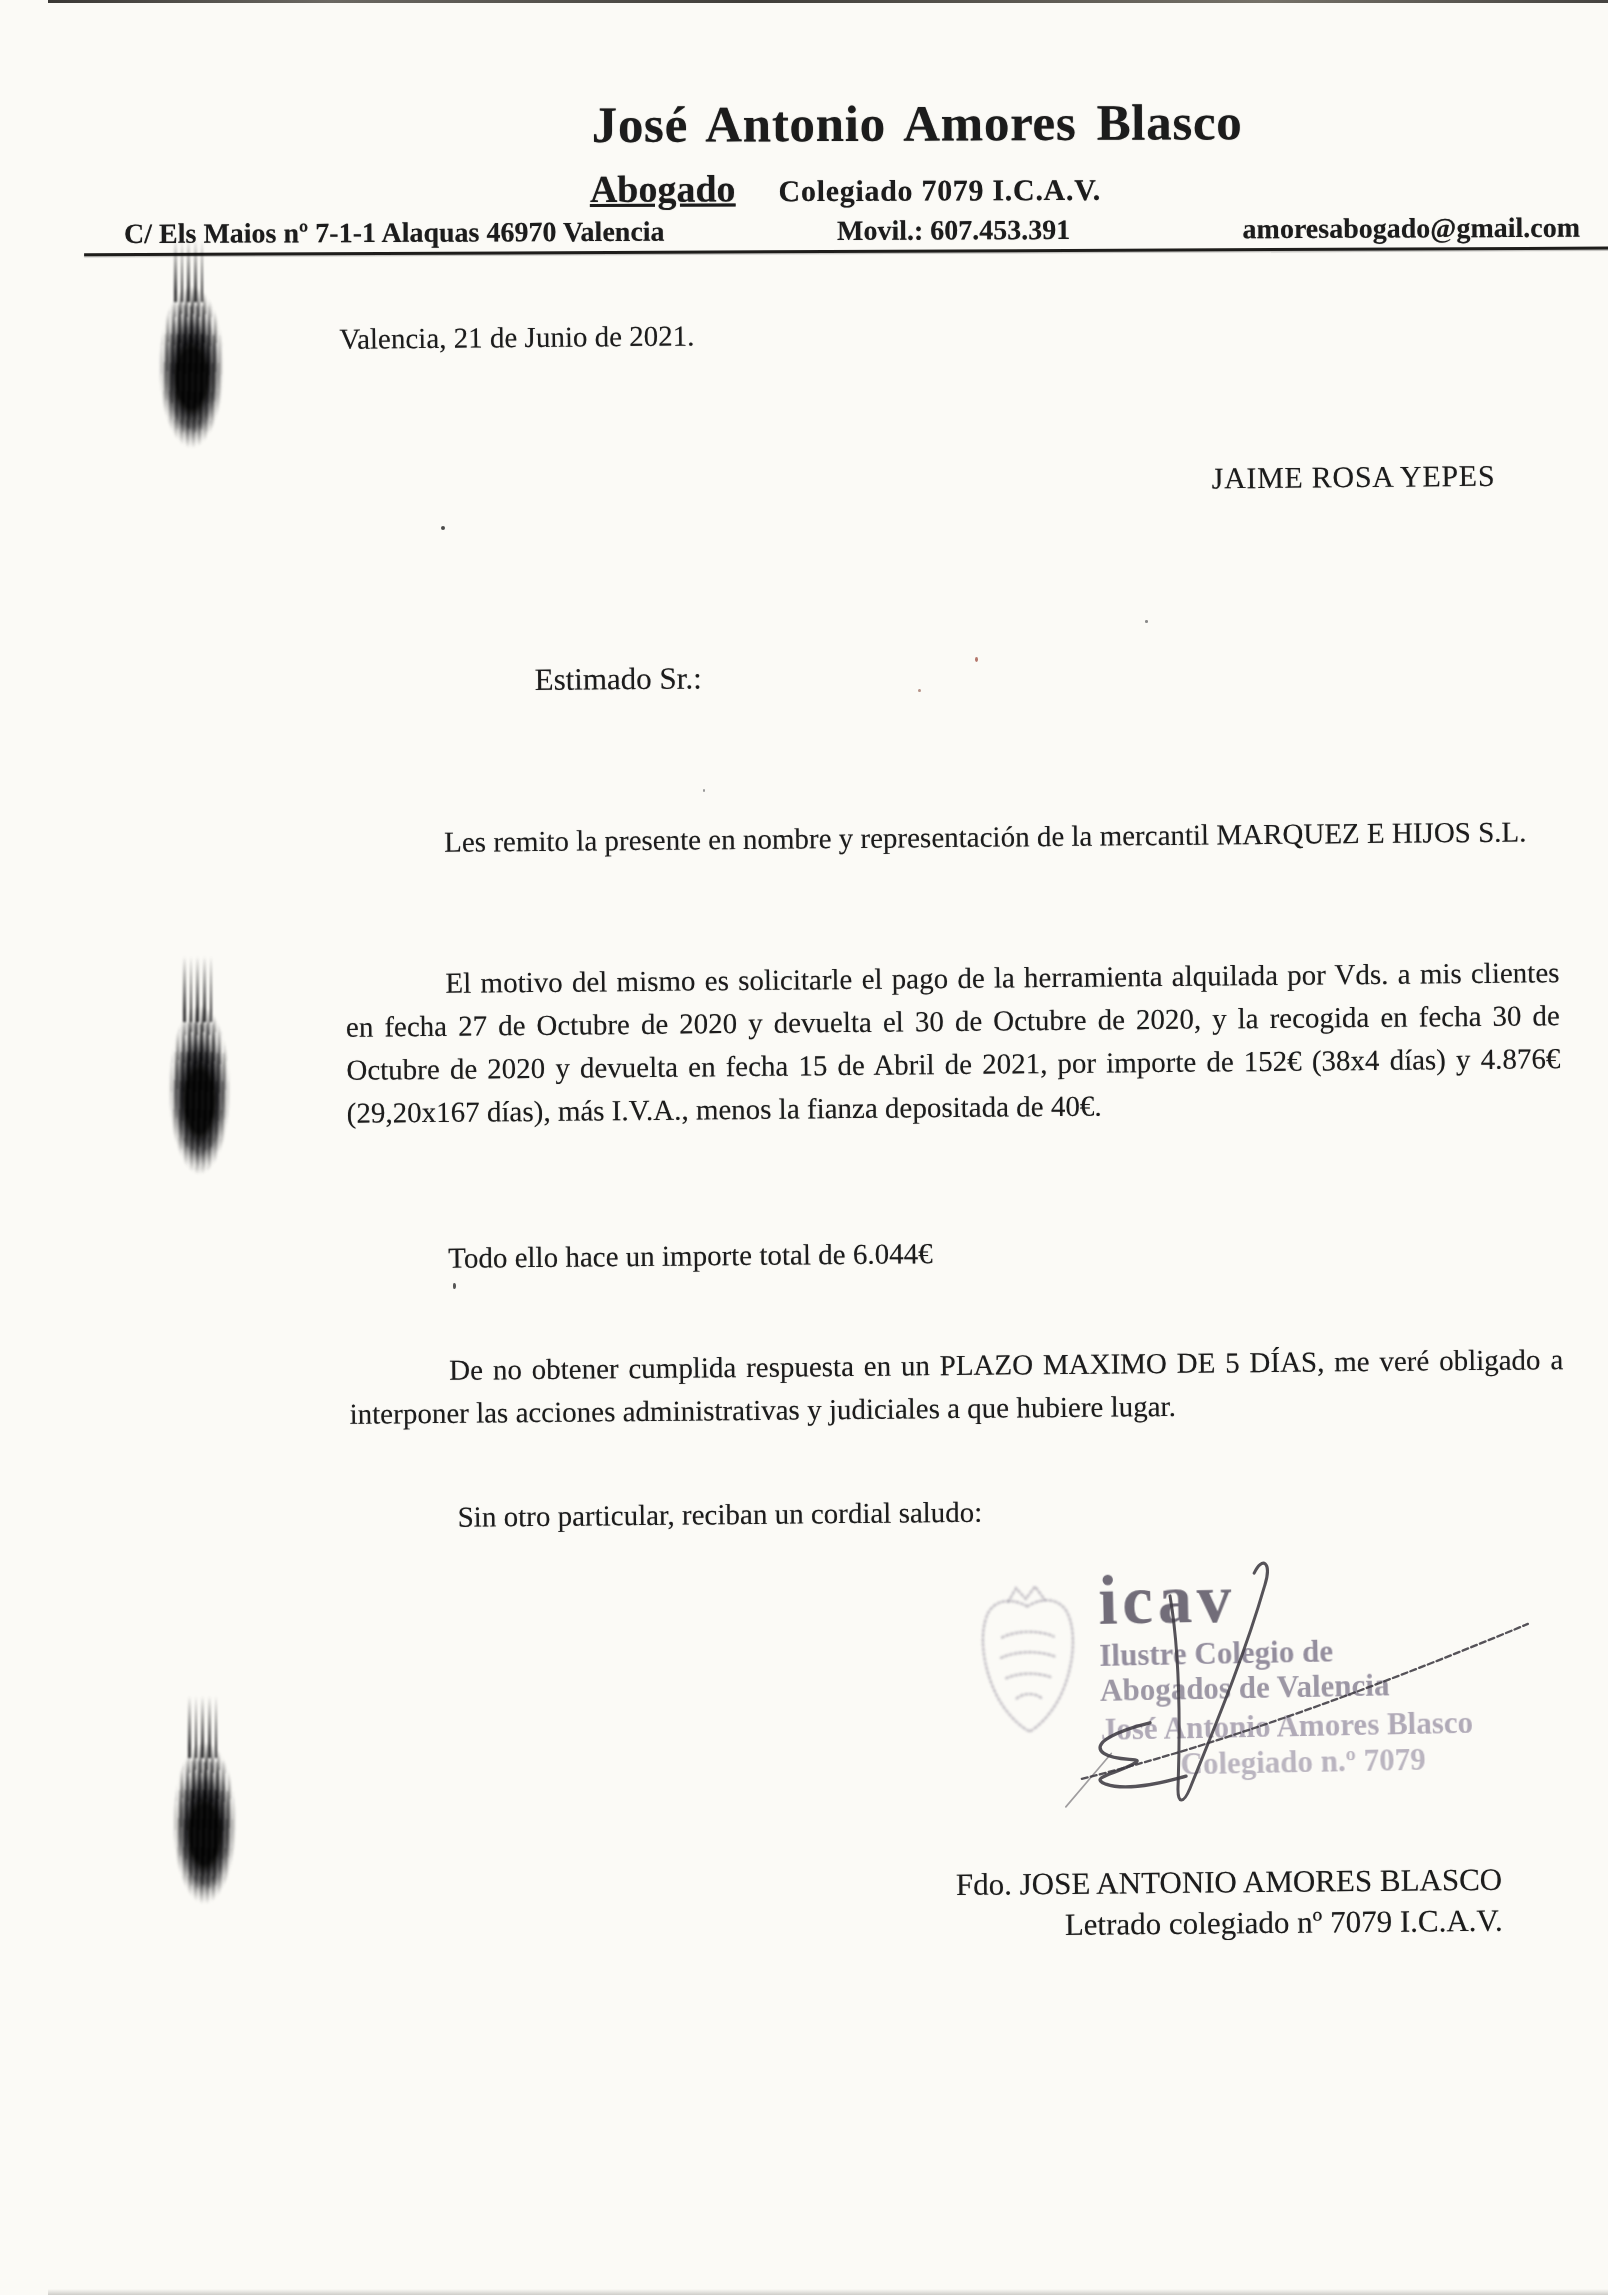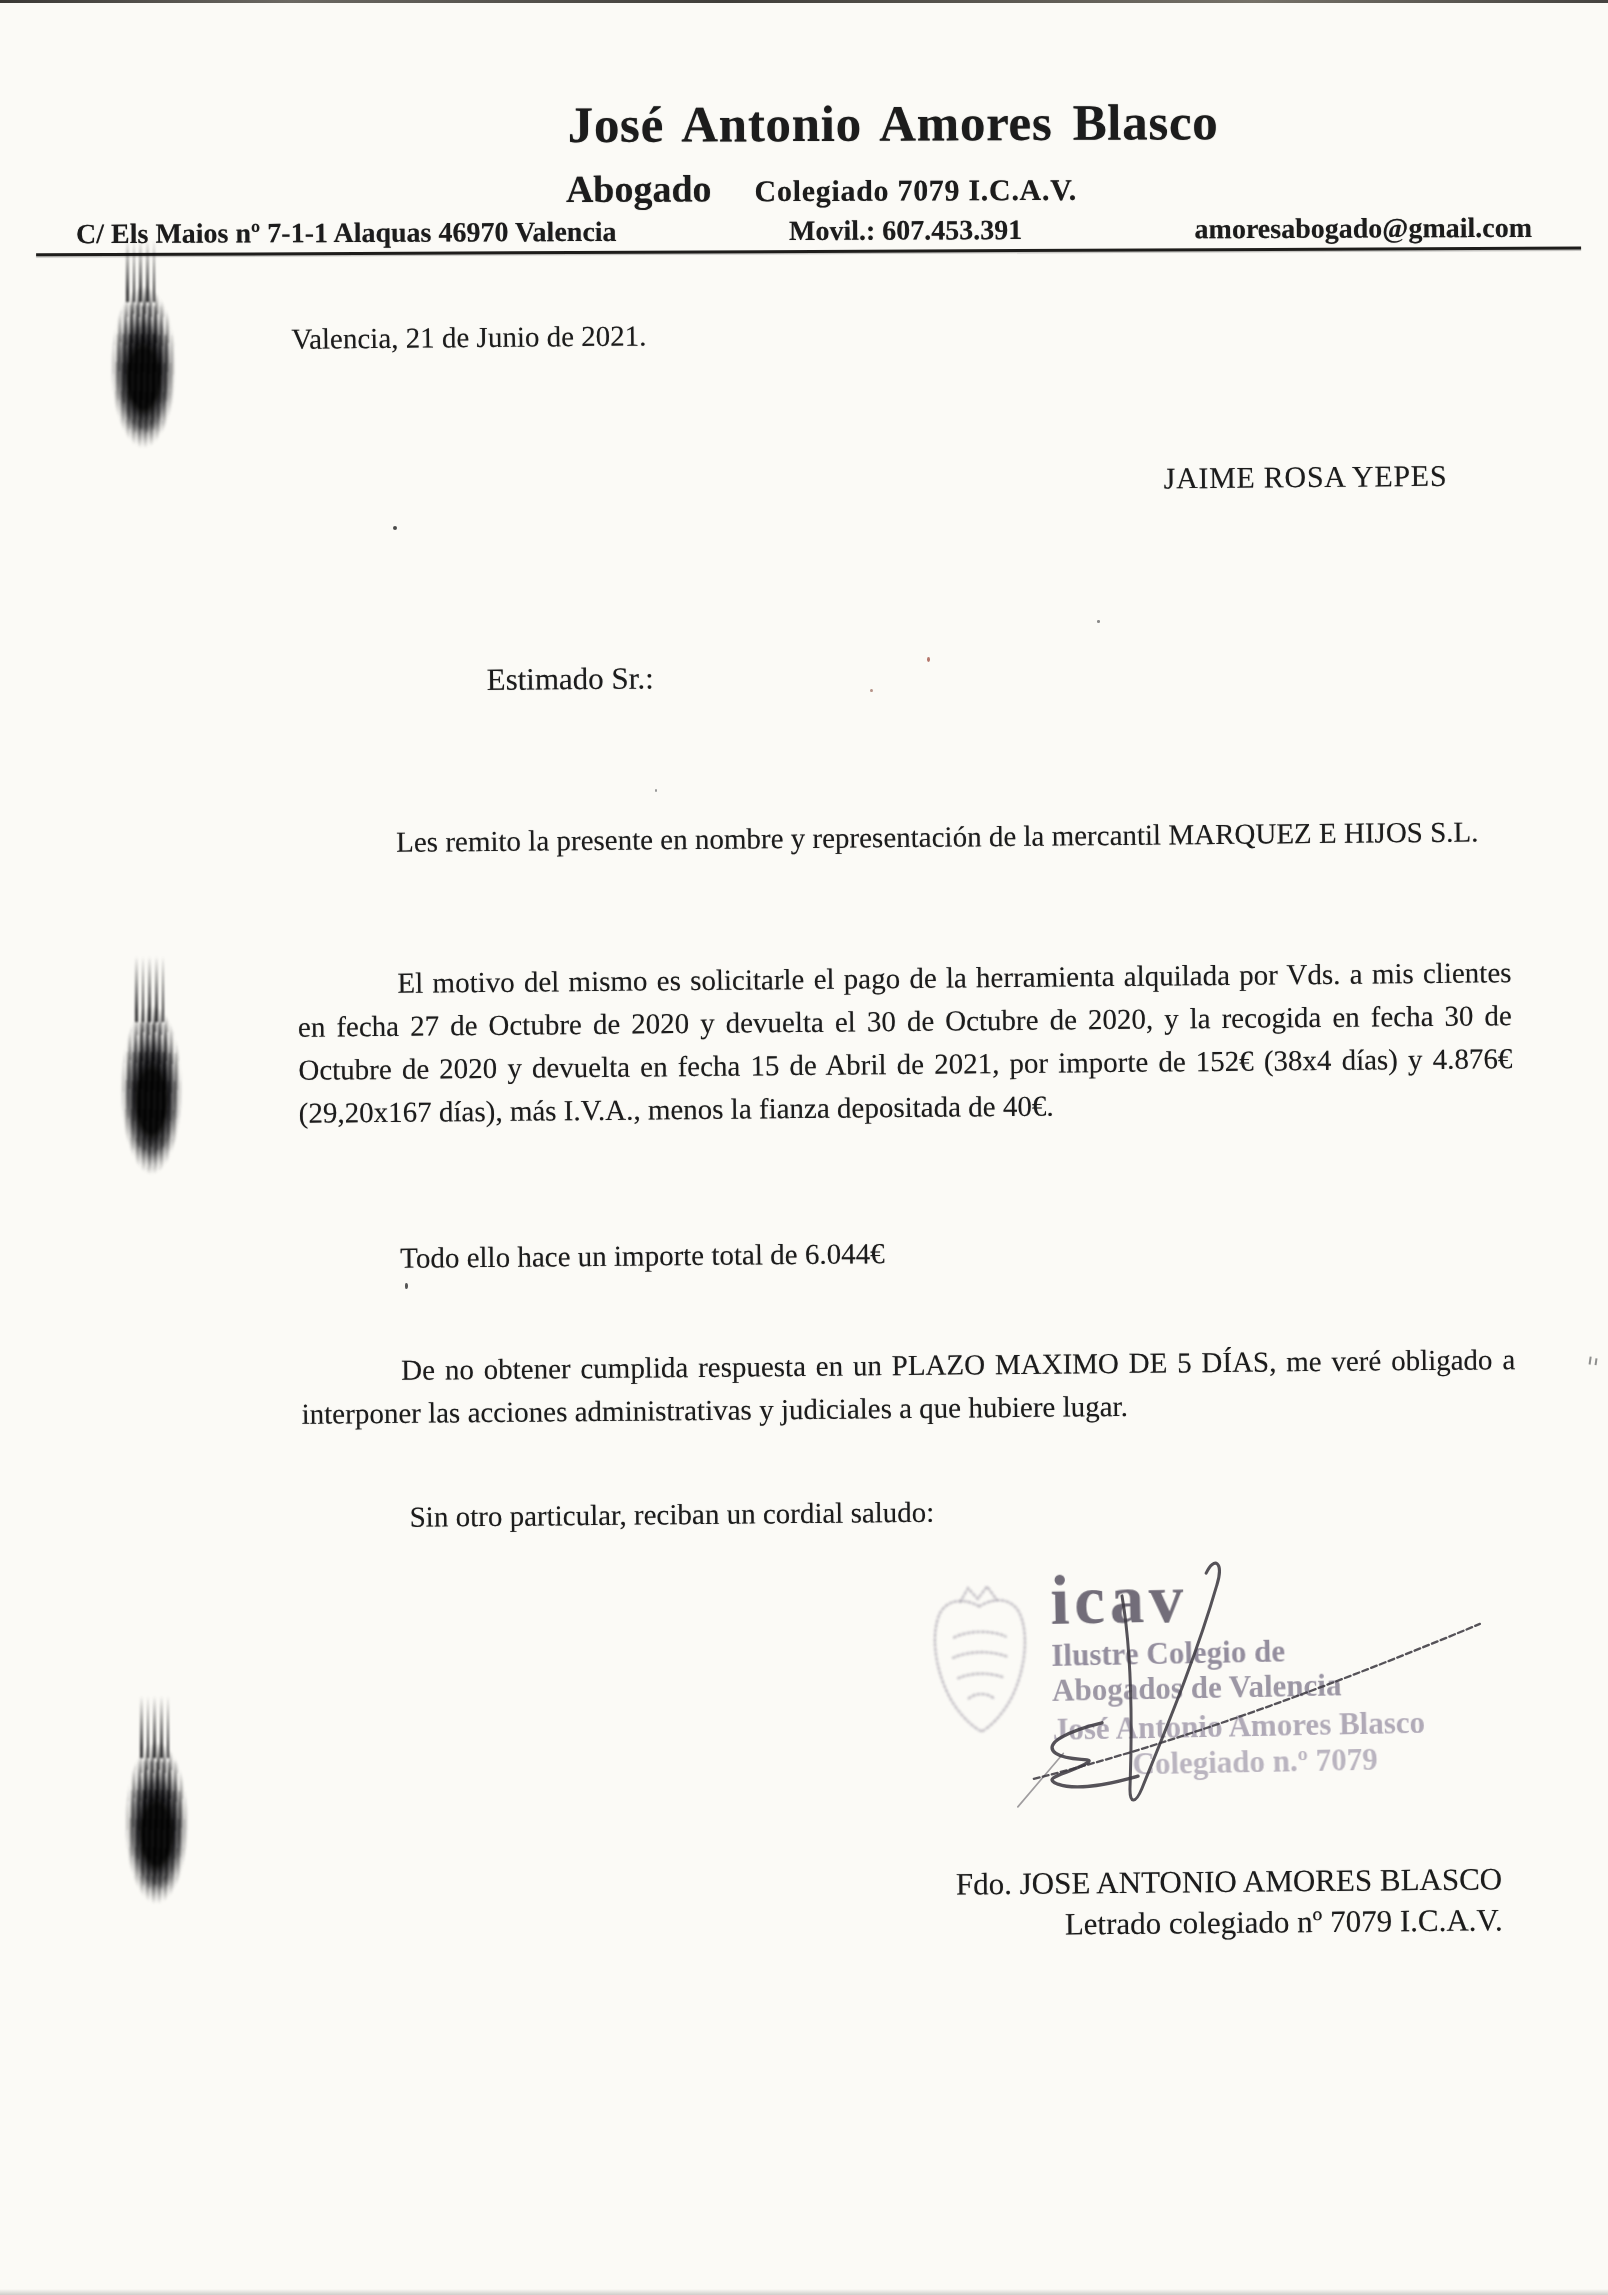--- a/index.html
+++ b/index.html
@@ -3,36 +3,36 @@
 <meta charset="utf-8">
 <style>
   html,body{margin:0;padding:0;}
   body{
     width:1609px;height:2295px;overflow:hidden;
     background:#fbfaf6;
     font-family:"Liberation Serif","DejaVu Serif",serif;
     color:#1c1c1c;
     position:relative;
   }
-  .page{position:absolute;inset:0;}
+  .page{position:absolute;inset:0;margin-left:48px;}
 
   
   .scan-top{position:absolute;top:0;left:0;right:0;height:3.3px;
     background:linear-gradient(90deg,#3a3835,#6b6862 18%,#403e3a 45%,#757168 78%,#454340);}
   .scan-bottom{position:absolute;bottom:0;left:0;right:0;height:6px;
     background:linear-gradient(to top,rgba(90,88,82,.28),transparent);}
 
   
   .header{position:absolute;top:0;left:0;right:0;transform:rotate(-.25deg);}
   .h-name{position:absolute;top:95px;left:0;width:100%;text-align:center;
     font-size:51px;font-weight:700;letter-spacing:0.7px;word-spacing:6.7px;
     transform:translateX(88px);text-shadow:0 0 1px rgba(15,15,15,.5);}
   .h-sub{position:absolute;top:166px;left:0;width:100%;display:flex;
     justify-content:center;align-items:baseline;gap:43px;transform:translateX(16px);}
-  .h-role{font-size:38px;font-weight:700;text-shadow:0 0 1px rgba(15,15,15,.5);}
+  .h-role{font-size:38px;font-weight:700;text-shadow:0 0 1px rgba(15,15,15,.5);text-decoration:underline;}
   .h-memb{font-size:30px;font-weight:700;letter-spacing:0.7px;text-shadow:0 0 0.8px rgba(15,15,15,.45);}
   .h-contact{position:absolute;top:215px;left:75px;width:1456px;display:flex;
     justify-content:space-between;align-items:baseline;
     font-size:28px;font-weight:700;text-shadow:0 0 0.8px rgba(15,15,15,.45);}
   .h-rule{position:absolute;top:250px;left:35px;width:1545px;height:3.3px;
     background:#1e1d1b;box-shadow:0 1.3px 0.7px rgba(30,30,30,.25);}
 
   
   .letter{position:absolute;inset:0;transform:rotate(-.55deg);transform-origin:801px 1135px;}
   .txt{text-shadow:0 0 0.8px rgba(22,22,22,.45);}

